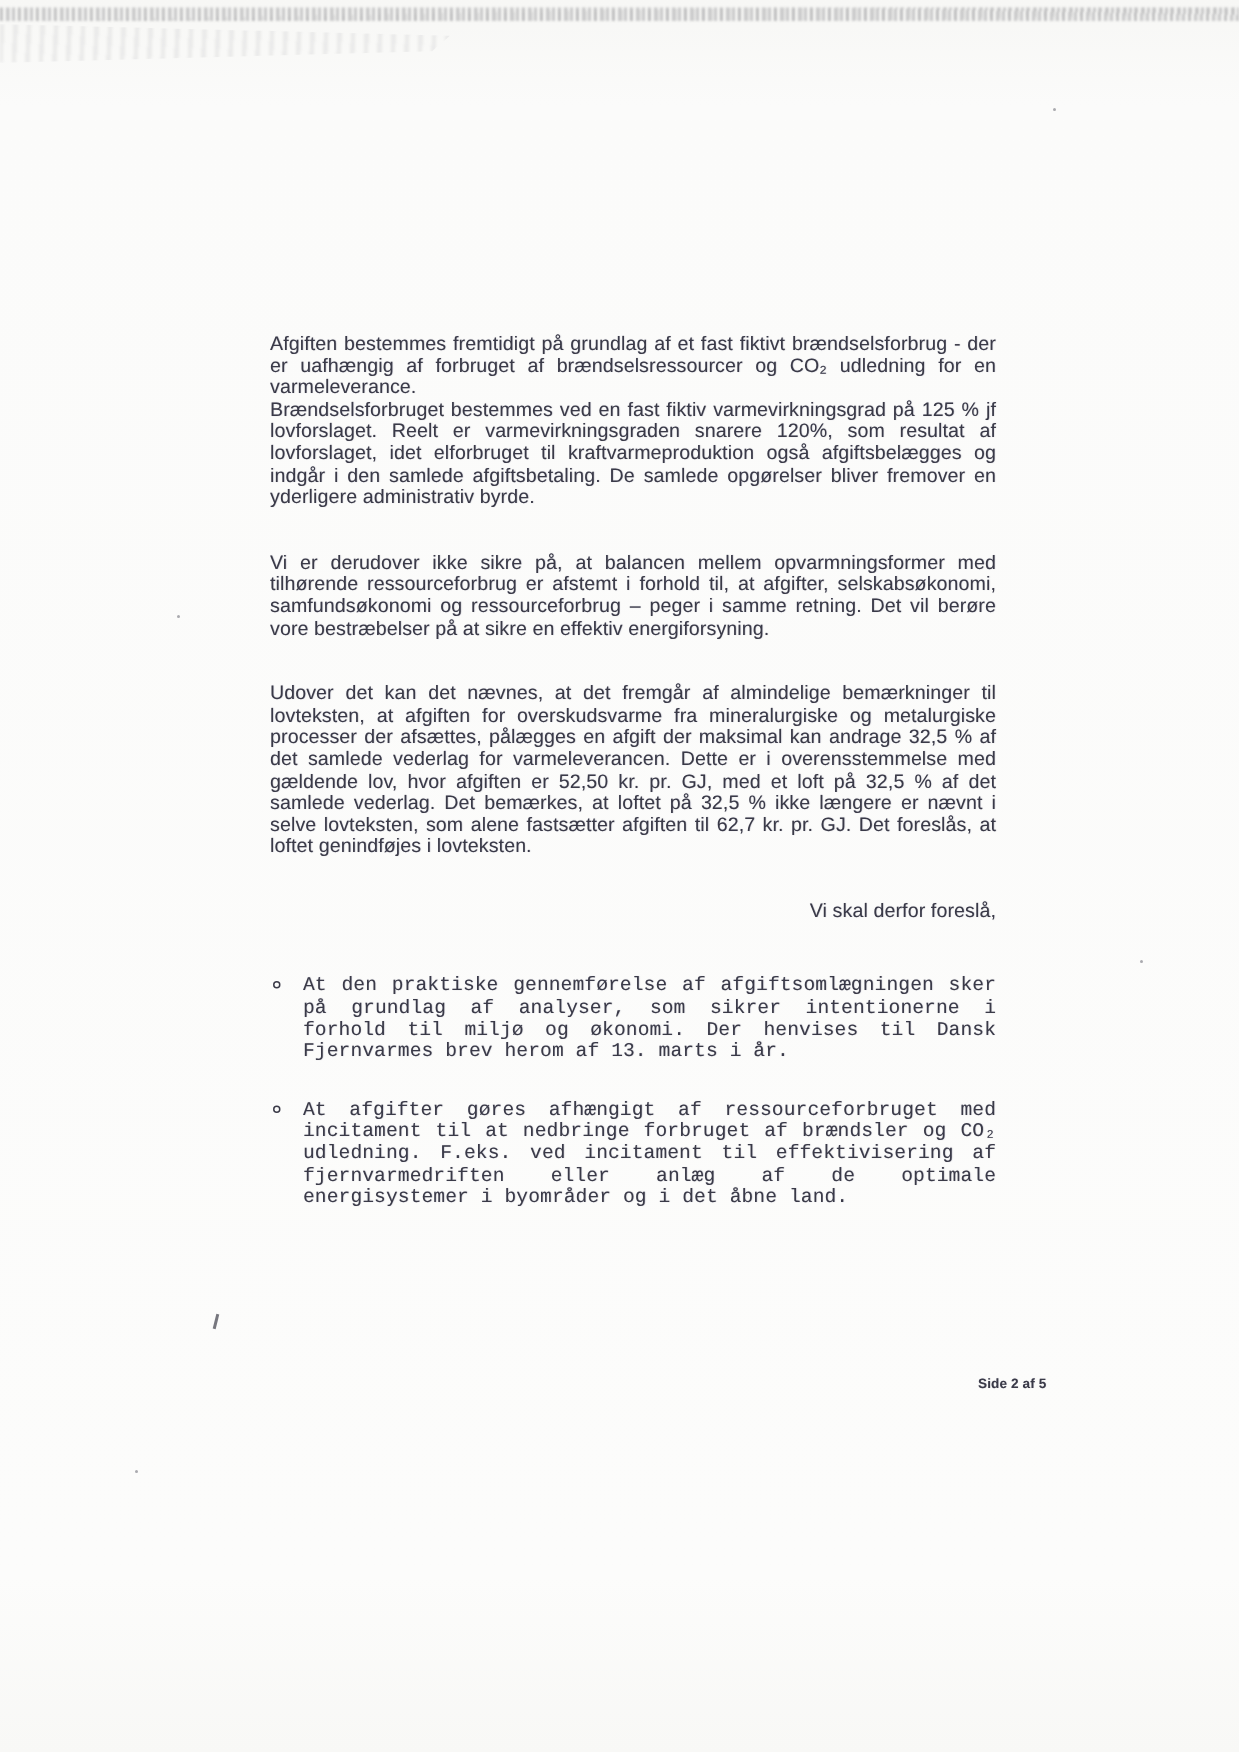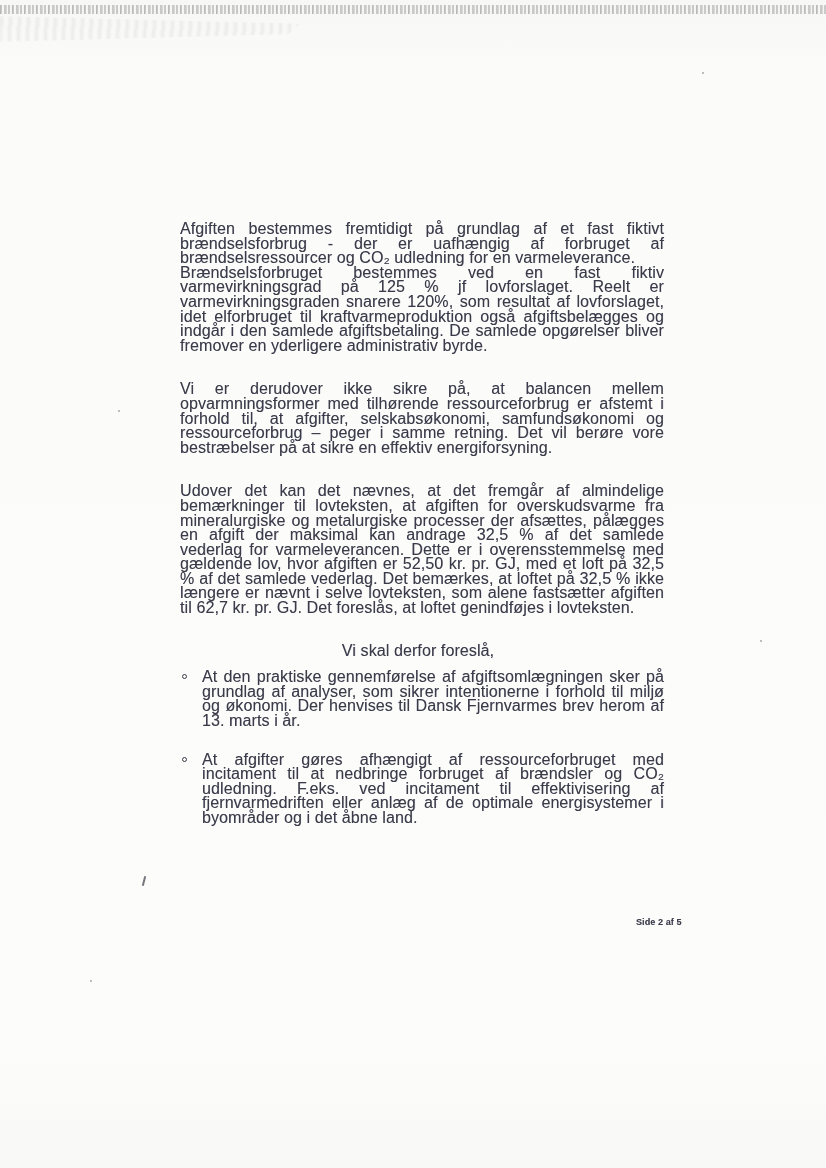--- a/index.html
+++ b/index.html
@@ -51,58 +51,59 @@
   .s3 { left: 760px; top: 640px; width: 2px; height: 2px; }
   .s4 { left: 90px;  top: 980px; width: 2px; height: 2px; }
 
   
   .content {
     position: absolute;
     left: 180px;
     top: 222px;
     width: 484px;
     color: #3a3a48;
-    font-size: 16px;
+    font-size: 13px;
     line-height: 14.6px;
     letter-spacing: 0.1px;
     text-shadow: 0.3px 0.3px 0.6px rgba(55,55,85,0.35);
   }
   .para {
     margin: 0;
     text-align: justify;
   }
   .gap-sm { margin-top: 29px; }
   .intro {
     margin-top: 28px;
     margin-left: -8px;
-    text-align: center;
+    text-align: right;
   }
   .bullets {
-    margin-top: 12px;
+    margin-top: 36px;
+    font-family: Liberation Mono, monospace;
   }
   .bullet-item {
     position: relative;
     padding-left: 22px;
     text-align: justify;
   }
   .bullet-item + .bullet-item { margin-top: 24px; }
   .bullet-item.last { margin-top: 34px; }
   .bullet-glyph {
     position: absolute;
     left: 2px;
     top: 4px;
     width: 5px;
     height: 5px;
     border: 1.2px solid #3a3a48;
     border-radius: 50%;
     box-sizing: border-box;
   }
   .footer {
     position: absolute;
-    left: 636px;
+    left: 652px;
     top: 917px;
     font-size: 9px;
     color: #3a3a48;
     letter-spacing: 0.1px;
     text-shadow: 0.2px 0.2px 0.5px rgba(55,55,85,0.35);
     font-weight: bold;
   }
 </style>
 </head>
 <body>

